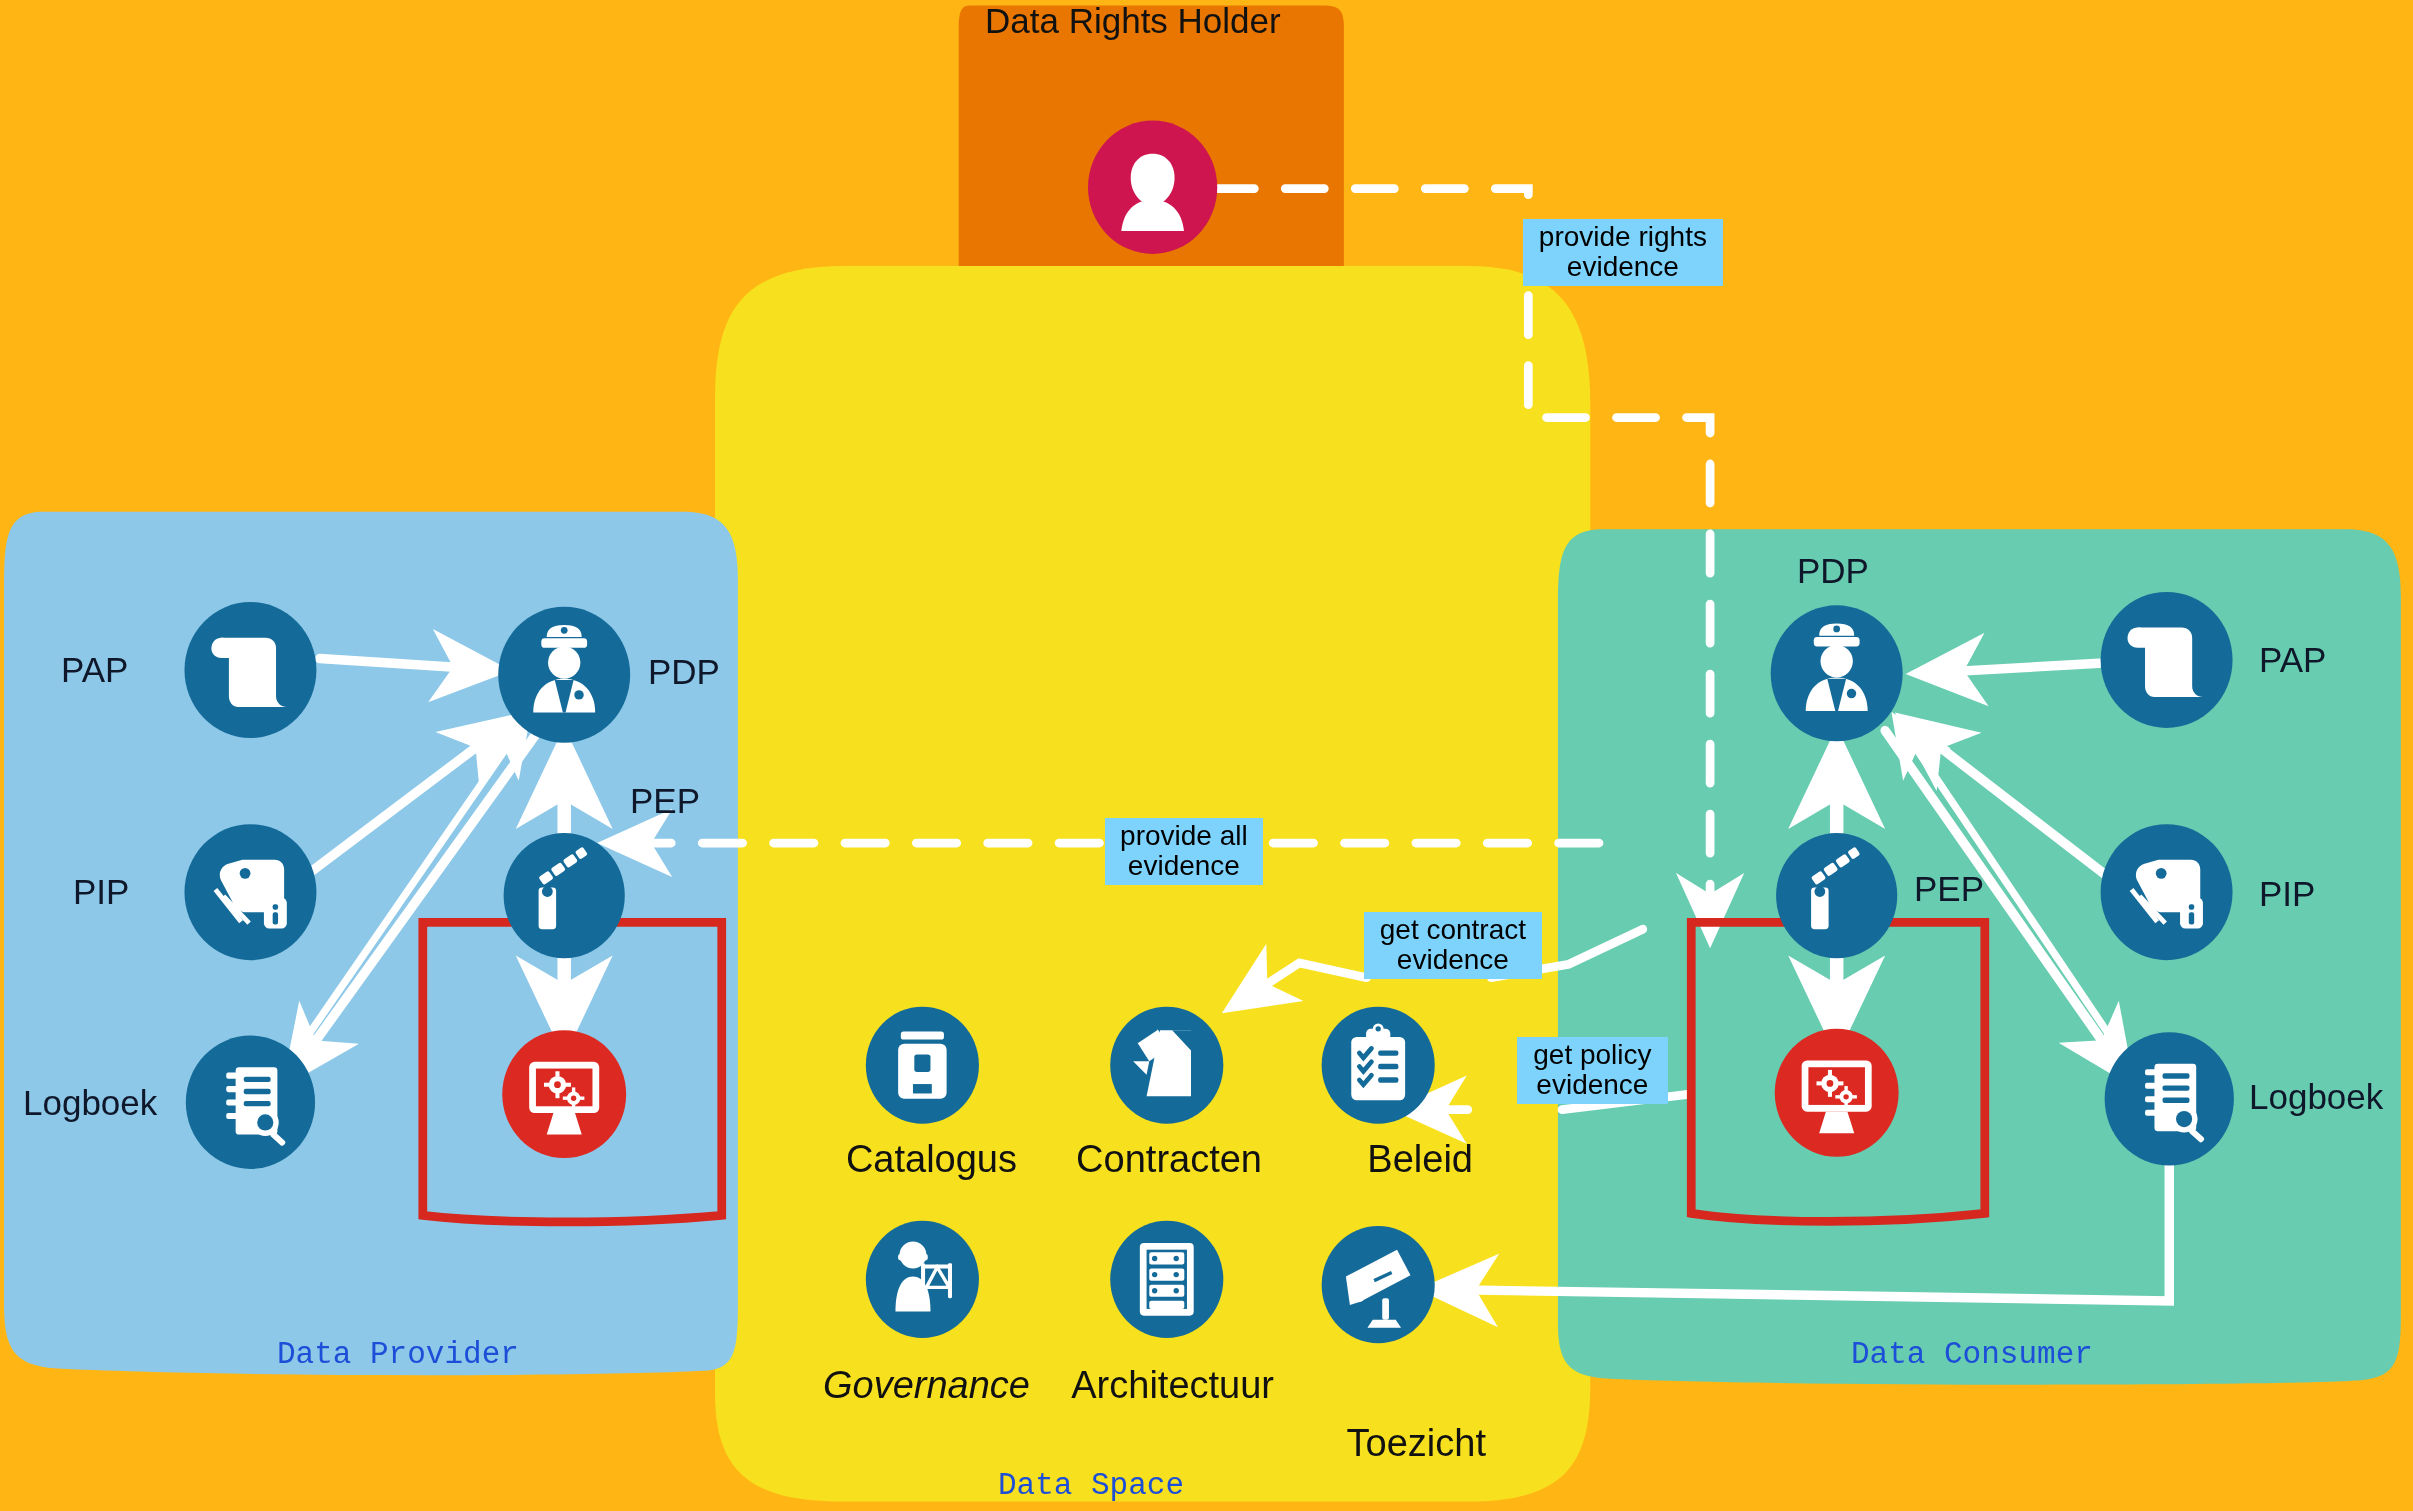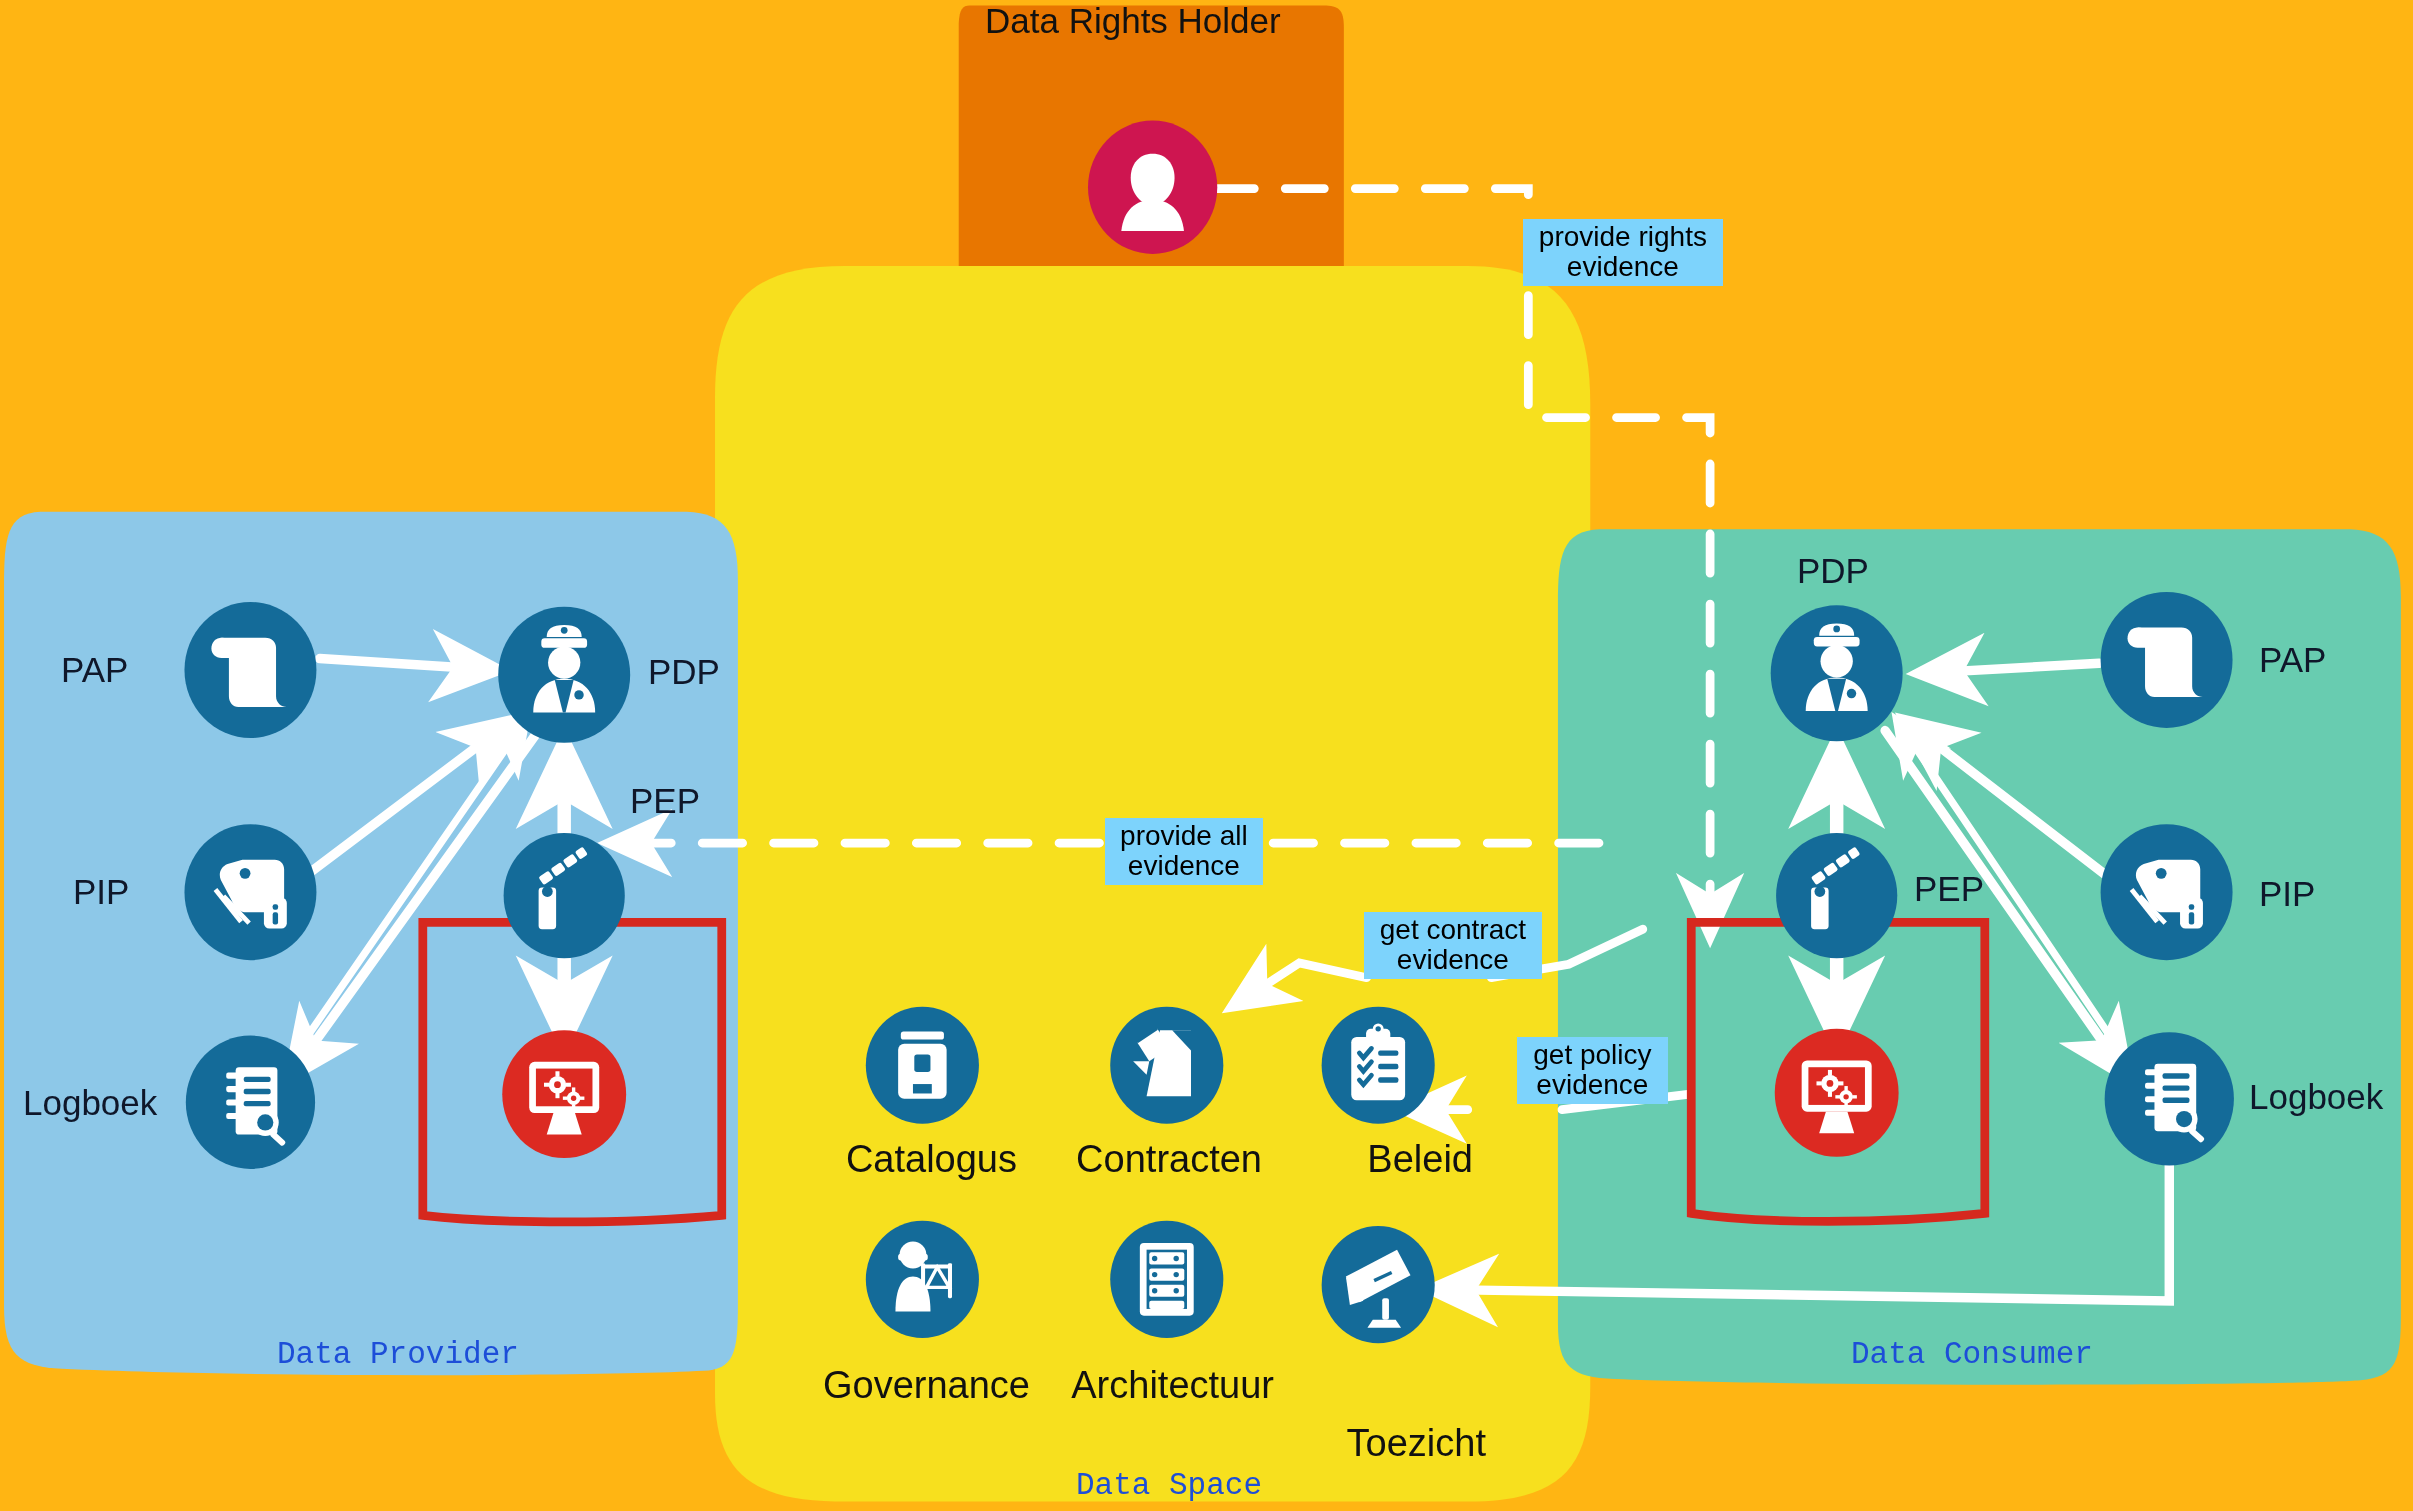--- a/index.html
+++ b/index.html
@@ -463,24 +463,24 @@
 <div class="node-label" style="left:2259px;top:640px;">PAP</div>
 <div class="node-label" style="left:1797px;top:551px;">PDP</div>
 <div class="node-label" style="left:2259px;top:874px;">PIP</div>
 <div class="node-label" style="left:1914px;top:869px;">PEP</div>
 <div class="node-label" style="left:2249px;top:1077px;">Logboek</div>
 <div class="zone-label" style="left:1807px;top:1337px;margin-left:44px;">Data Consumer</div>
 
 <div class="ds-label" style="left:828px;top:1138px;width:189px;">Catalogus</div>
 <div class="ds-label" style="left:1073px;top:1138px;width:189px;">Contracten</div>
 <div class="ds-label" style="left:1284px;top:1138px;width:189px;">Beleid</div>
-<div class="ds-label" style="left:815px;top:1364px;width:215px;">Governance</div>
+<div class="ds-label" style="left:815px;top:1364px;width:215px;font-style:italic;">Governance</div>
 <div class="ds-label" style="left:1059px;top:1364px;width:215px;">Architectuur</div>
 <div class="ds-label" style="left:1271px;top:1422px;width:215px;">Toezicht</div>
-<div class="zone-label" style="left:1076px;top:1468px;">Data Space</div>
+<div class="zone-label" style="left:998px;top:1468px;">Data Space</div>
 
 <div class="edge-label" style="left:1523px;top:219px;width:189px;">provide rights
 evidence</div>
 <div class="edge-label" style="left:1105px;top:818px;width:147px;">provide all
 evidence</div>
 <div class="edge-label" style="left:1364px;top:912px;width:167px;">get contract
 evidence</div>
 <div class="edge-label" style="left:1517px;top:1037px;width:140px;">get policy
 evidence</div>
 

